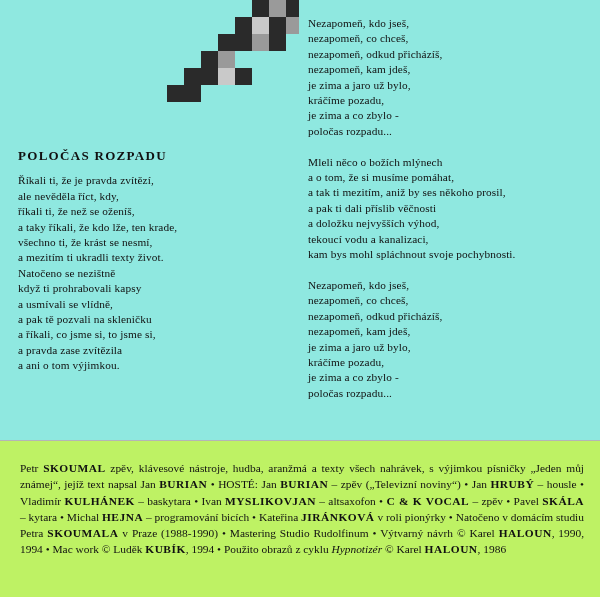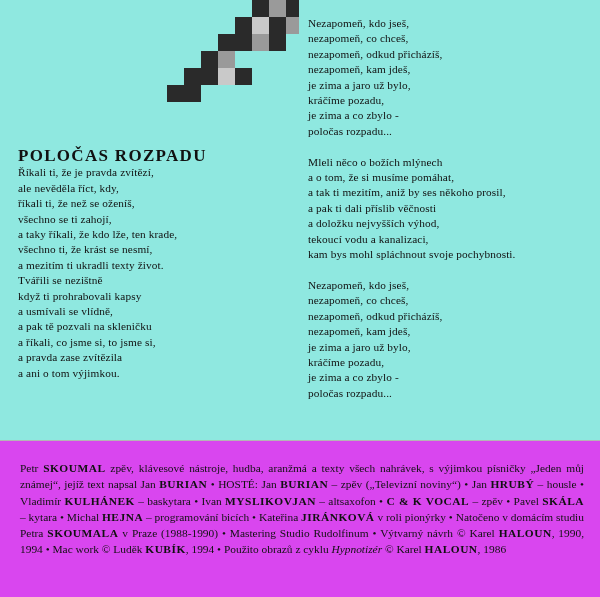--- a/index.html
+++ b/index.html
@@ -28,35 +28,35 @@
     font-size:11.3px;
     line-height:15.4px;
     color:#111;
     letter-spacing:0.1px;
   }
   #col-left { left:18px; top:148px; width:270px; }
   #col-right { left:308px; top:16px; width:275px; }
 
   .song-title {
     font-weight:bold;
-    font-size:17px;
+    font-size:13px;
     letter-spacing:1.3px;
-    margin:0 0 2px 0;
+    margin:0 0 10px 0;
     line-height:15.4px;
   }
   .line { white-space:pre; }
   .stanza { margin:0 0 15.4px 0; }
   .stanza:last-child { margin-bottom:0; }
 
   
   #credits {
     position:absolute;
     left:0; top:440px;
     width:600px; height:157px;
-    background:#d946ef;
+    background:#bef264;
     border-top:1px solid #b5b5b5;
   }
   #credits-inner {
     position:absolute;
     left:20px; top:19px; right:16px;
     font-size:11.4px;
     line-height:16.3px;
     text-align:justify;
     color:#111;
   }
@@ -96,25 +96,24 @@
     <div class="deco" style="left:184px;top:85px;width:17px;height:17px;"></div>
   </div>
 
   <div id="col-left" class="column">
     <div class="song-title">POLOČAS ROZPADU</div>
     <div>
       <div class="stanza">
         <div class="line">Říkali ti, že je pravda zvítězí,</div>
         <div class="line">ale nevěděla říct, kdy,</div>
         <div class="line">říkali ti, že než se oženíš,</div>
-        <div class="line">všechno se ti zahojí,</div>
         <div class="line">a taky říkali, že kdo lže, ten krade,</div>
         <div class="line">všechno ti, že krást se nesmí,</div>
         <div class="line">a mezitím ti ukradli texty život.</div>
-        <div class="line">Tvářili se nezištně</div>
+        <div class="line">Natočeno se nezištně</div>
         <div class="line">když ti prohrabovali kapsy</div>
         <div class="line">a usmívali se vlídně,</div>
         <div class="line">a pak tě pozvali na skleničku</div>
         <div class="line">a říkali, co jsme si, to jsme si,</div>
         <div class="line">a pravda zase zvítězila</div>
         <div class="line">a ani o tom výjimkou.</div>
       </div>
     </div>
   </div>
 

